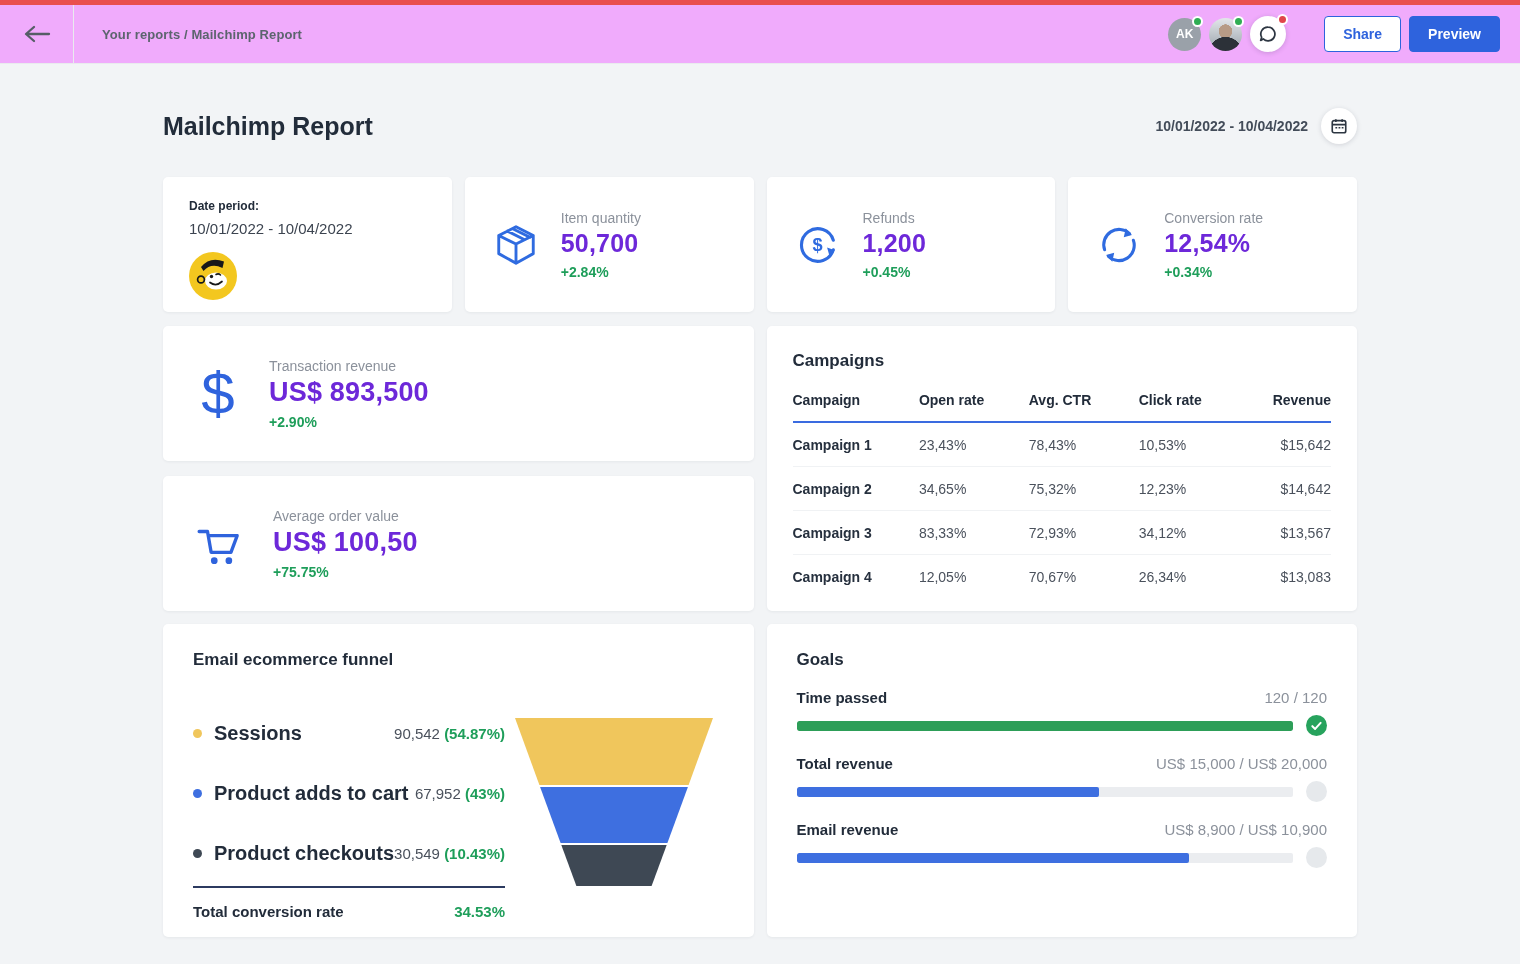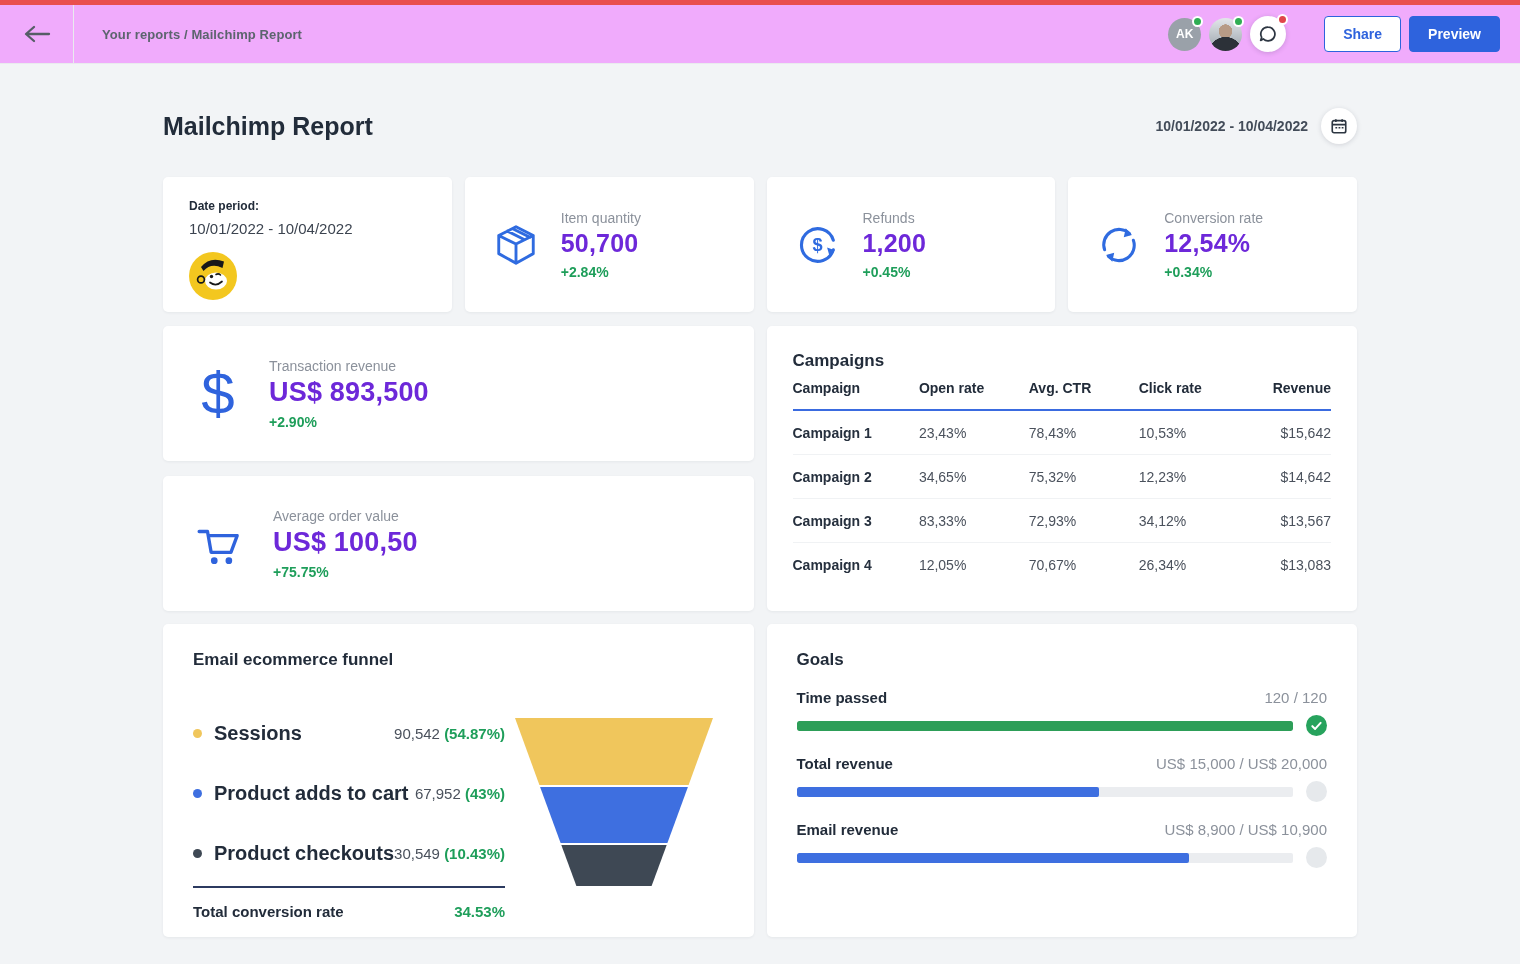--- a/index.html
+++ b/index.html
@@ -51,21 +51,21 @@
   .main-grid { display:grid; grid-template-columns:1fr 1fr; gap:13px; margin-top:14px; }
   .stack { display:flex; flex-direction:column; gap:15px; }
   .wide-kpi { height:135px; display:flex; align-items:center; padding:0 30px 0 32px; }
   .wide-kpi .txt { margin-left:28px; }
   .wide-kpi .kpi-value { font-size:27px; }
   .dollar-glyph { font-size:60px; font-weight:400; color:#2f63dd; line-height:1; width:46px; text-align:center; }
 
   
   .campaigns { height:285px; padding:25px 26px; }
   .sec-title { font-size:17px; font-weight:700; color:#222c3a; }
-  .ctable { margin-top:9px; width:100%; }
+  .ctable { margin-top:21px; width:100%; }
   .trow { display:grid; grid-template-columns:1.15fr 1fr 1fr .95fr .8fr; align-items:center; }
   .trow > :last-child { text-align:right; }
   .thead { padding-bottom:13px; border-bottom:2px solid #3a6be0; font-size:14px; font-weight:700; color:#222c3a; }
   .tbody .trow { padding:13.5px 0; border-bottom:1px solid #f0f2f4; font-size:14px; color:#4a515c; }
   .tbody .trow:last-child { border-bottom:none; }
   .tbody .cname { font-weight:700; color:#26303e; }
 
   
   .funnel-card { height:313px; padding:26px 30px; }
   .funnel-flex { display:flex; }

